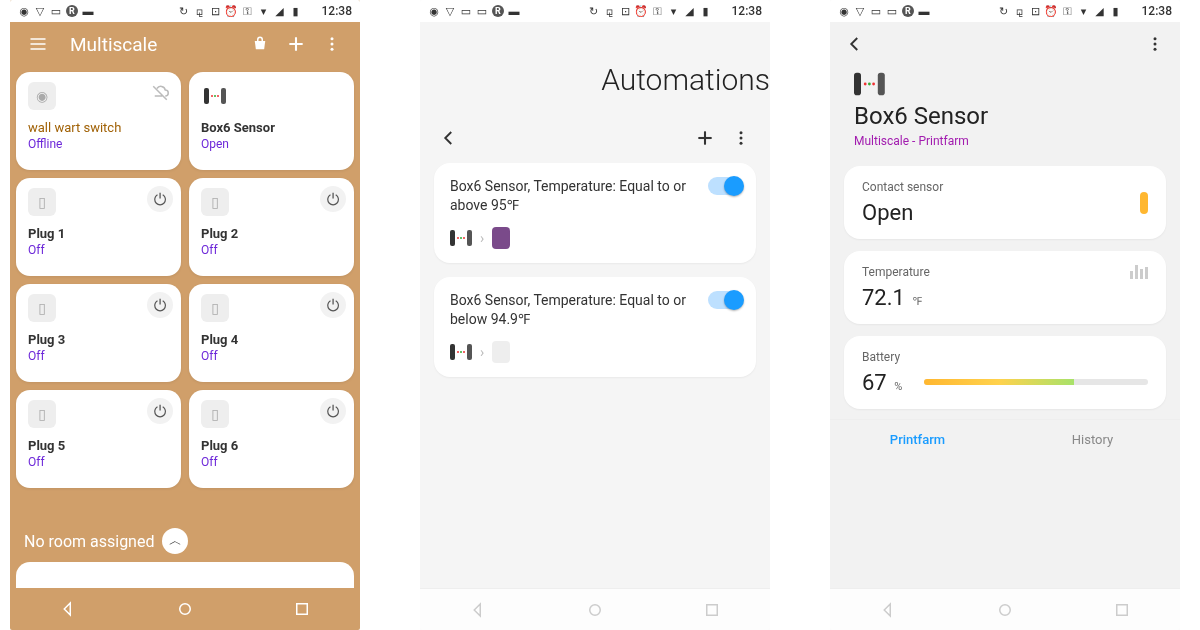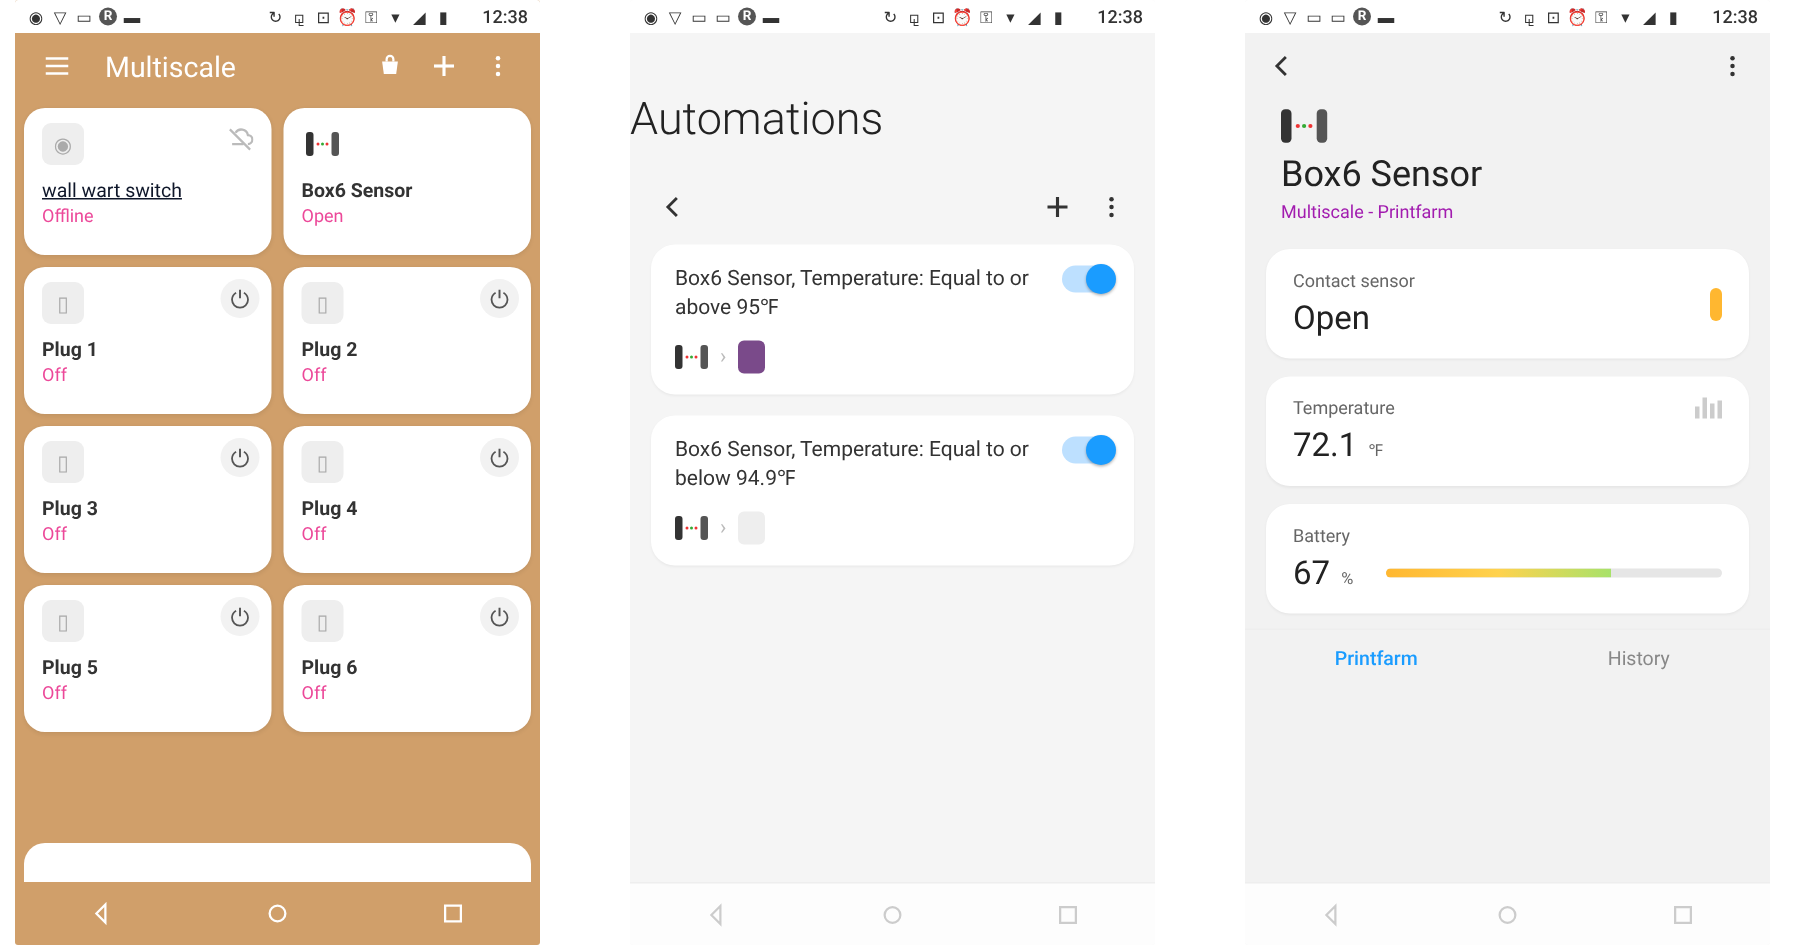--- a/index.html
+++ b/index.html
@@ -21,35 +21,35 @@
   
   .phone1 { background: #d09f6a; }
   .phone1 .status-bar { background:#fff; }
   .app-bar1 { height: 44px; display:flex; align-items:center; padding:0 10px; color:#fff; }
   .app-bar1 .title { font-size:19px; font-weight:400; margin-left:14px; flex:1; }
   .app-bar1 .ab-ic { width:20px; height:20px; margin:0 8px; display:flex; align-items:center; justify-content:center; }
   .grid1 { flex:1; padding: 6px; display:grid; grid-template-columns: 1fr 1fr; gap:8px; align-content:start; }
   .tile { background:#fff; border-radius:14px; padding:10px 12px 12px; height:98px; position:relative; box-shadow:0 1px 3px rgba(0,0,0,.08); }
   .tile .t-icon { width:28px; height:28px; background:#eee; border-radius:6px; margin-bottom:10px; display:flex; align-items:center; justify-content:center; font-size:14px; color:#aaa; }
   .tile .t-name { font-size:13px; font-weight:700; color:#333; }
-  .tile .t-status { font-size:12px; color:#ec4899; margin-top:2px; }
+  .tile .t-status { font-size:12px; color:#6d28d9; margin-top:2px; }
   .tile.sel { outline: none; }
   .tile .corner { position:absolute; top:8px; right:8px; width:26px; height:26px; border-radius:50%; background:#f2f2f2; display:flex; align-items:center; justify-content:center; color:#555; }
   .tile .corner.cloud { background:transparent; color:#bbb; }
   .sensor-ic { display:flex; gap:2px; align-items:center; }
   .sensor-ic .bar { width:5px; height:16px; background:#333; border-radius:2px; }
   .sensor-ic .dots { display:flex; gap:1px; }
   .sensor-ic .dots span { width:2px; height:2px; border-radius:50%; }
   .noroom { color:#fff; font-size:16px; padding:14px 14px 8px; display:flex; align-items:center; gap:8px; }
   .noroom .chev { width:26px; height:26px; border-radius:50%; background:#fff; color:#333; display:flex; align-items:center; justify-content:center; font-size:13px; }
   .noroom-card { height:26px; margin:0 6px; background:#fff; border-radius:14px 14px 0 0; }
 
   
   .phone2 { background:#f5f5f5; }
-  .p2-title { text-align:left; font-size:30px; font-weight:300; color:#222; padding:40px 0 30px; }
+  .p2-title { text-align:right; font-size:30px; font-weight:300; color:#222; padding:40px 0 30px; }
   .p2-toolbar { display:flex; align-items:center; padding:0 18px 14px; }
   .p2-toolbar .spacer { flex:1; }
   .p2-toolbar .tb-ic { width:22px; height:22px; margin-left:14px; display:flex; align-items:center; justify-content:center; color:#333; }
   .auto-list { padding:0 14px; display:flex; flex-direction:column; gap:14px; }
   .auto-card { background:#fff; border-radius:16px; padding:14px 16px 14px; box-shadow:0 1px 2px rgba(0,0,0,.05); position:relative; }
   .auto-card .a-title { font-size:14px; color:#333; line-height:1.35; padding-right:50px; }
   .auto-card .a-icons { display:flex; align-items:center; gap:8px; margin-top:12px; }
   .auto-card .a-icons .mini { width:18px; height:22px; background:#eee; border-radius:4px; }
   .auto-card .a-icons .arrow { color:#bbb; font-size:14px; }
   .switch { position:absolute; top:14px; right:14px; width:34px; height:18px; background:#bde0ff; border-radius:10px; }
@@ -137,21 +137,21 @@
   </div>
 
   <div class="grid1">
     <div class="tile">
       <div class="corner cloud">
             <svg width="18" height="18" viewBox="0 0 24 24" fill="#bbb">
               <path d="M3 3l18 18M19 16a4 4 0 000-8 6 6 0 00-11-2M5 16h10" stroke="#bbb" stroke-width="2" fill="none"></path>
             </svg>
           </div>
       <div class="t-icon">◉</div>
-      <div class="t-name" style="font-weight:400;color:#0f172a;text-decoration:underline;">wall wart switch</div>
+      <div class="t-name" style="font-weight:400;color:#a16207;">wall wart switch</div>
       <div class="t-status">Offline</div>
     </div>
     <div class="tile sel">
       <div class="t-icon" style="background:transparent;">
         <div class="sensor-ic">
               <div class="bar" style="background:#333;"></div>
               <div class="dots">
                 <span style="background:#e33;"></span>
                 <span style="background:#3a3;"></span>
                 <span style="background:#e33;"></span>
@@ -193,20 +193,24 @@
       <div class="t-status">Off</div>
     </div>
     <div class="tile">
       <div class="corner">⏻</div>
       <div class="t-icon">▯</div>
       <div class="t-name">Plug 6</div>
       <div class="t-status">Off</div>
     </div>
   </div>
 
+  <div class="noroom">
+    <span>No room assigned</span>
+    <span class="chev">︿</span>
+  </div>
   <div class="noroom-card"></div>
 
   <div class="navbar" style="color:#fff;">
     <span>
           <svg class="nav-ic" viewBox="0 0 24 24" fill="none" stroke="#fff" stroke-width="2">
             <path d="M15 4l-8 8 8 8z" fill="none"></path>
           </svg>
         </span>
     <span>
           <svg class="nav-ic" viewBox="0 0 24 24" fill="none" stroke="#fff" stroke-width="2">

